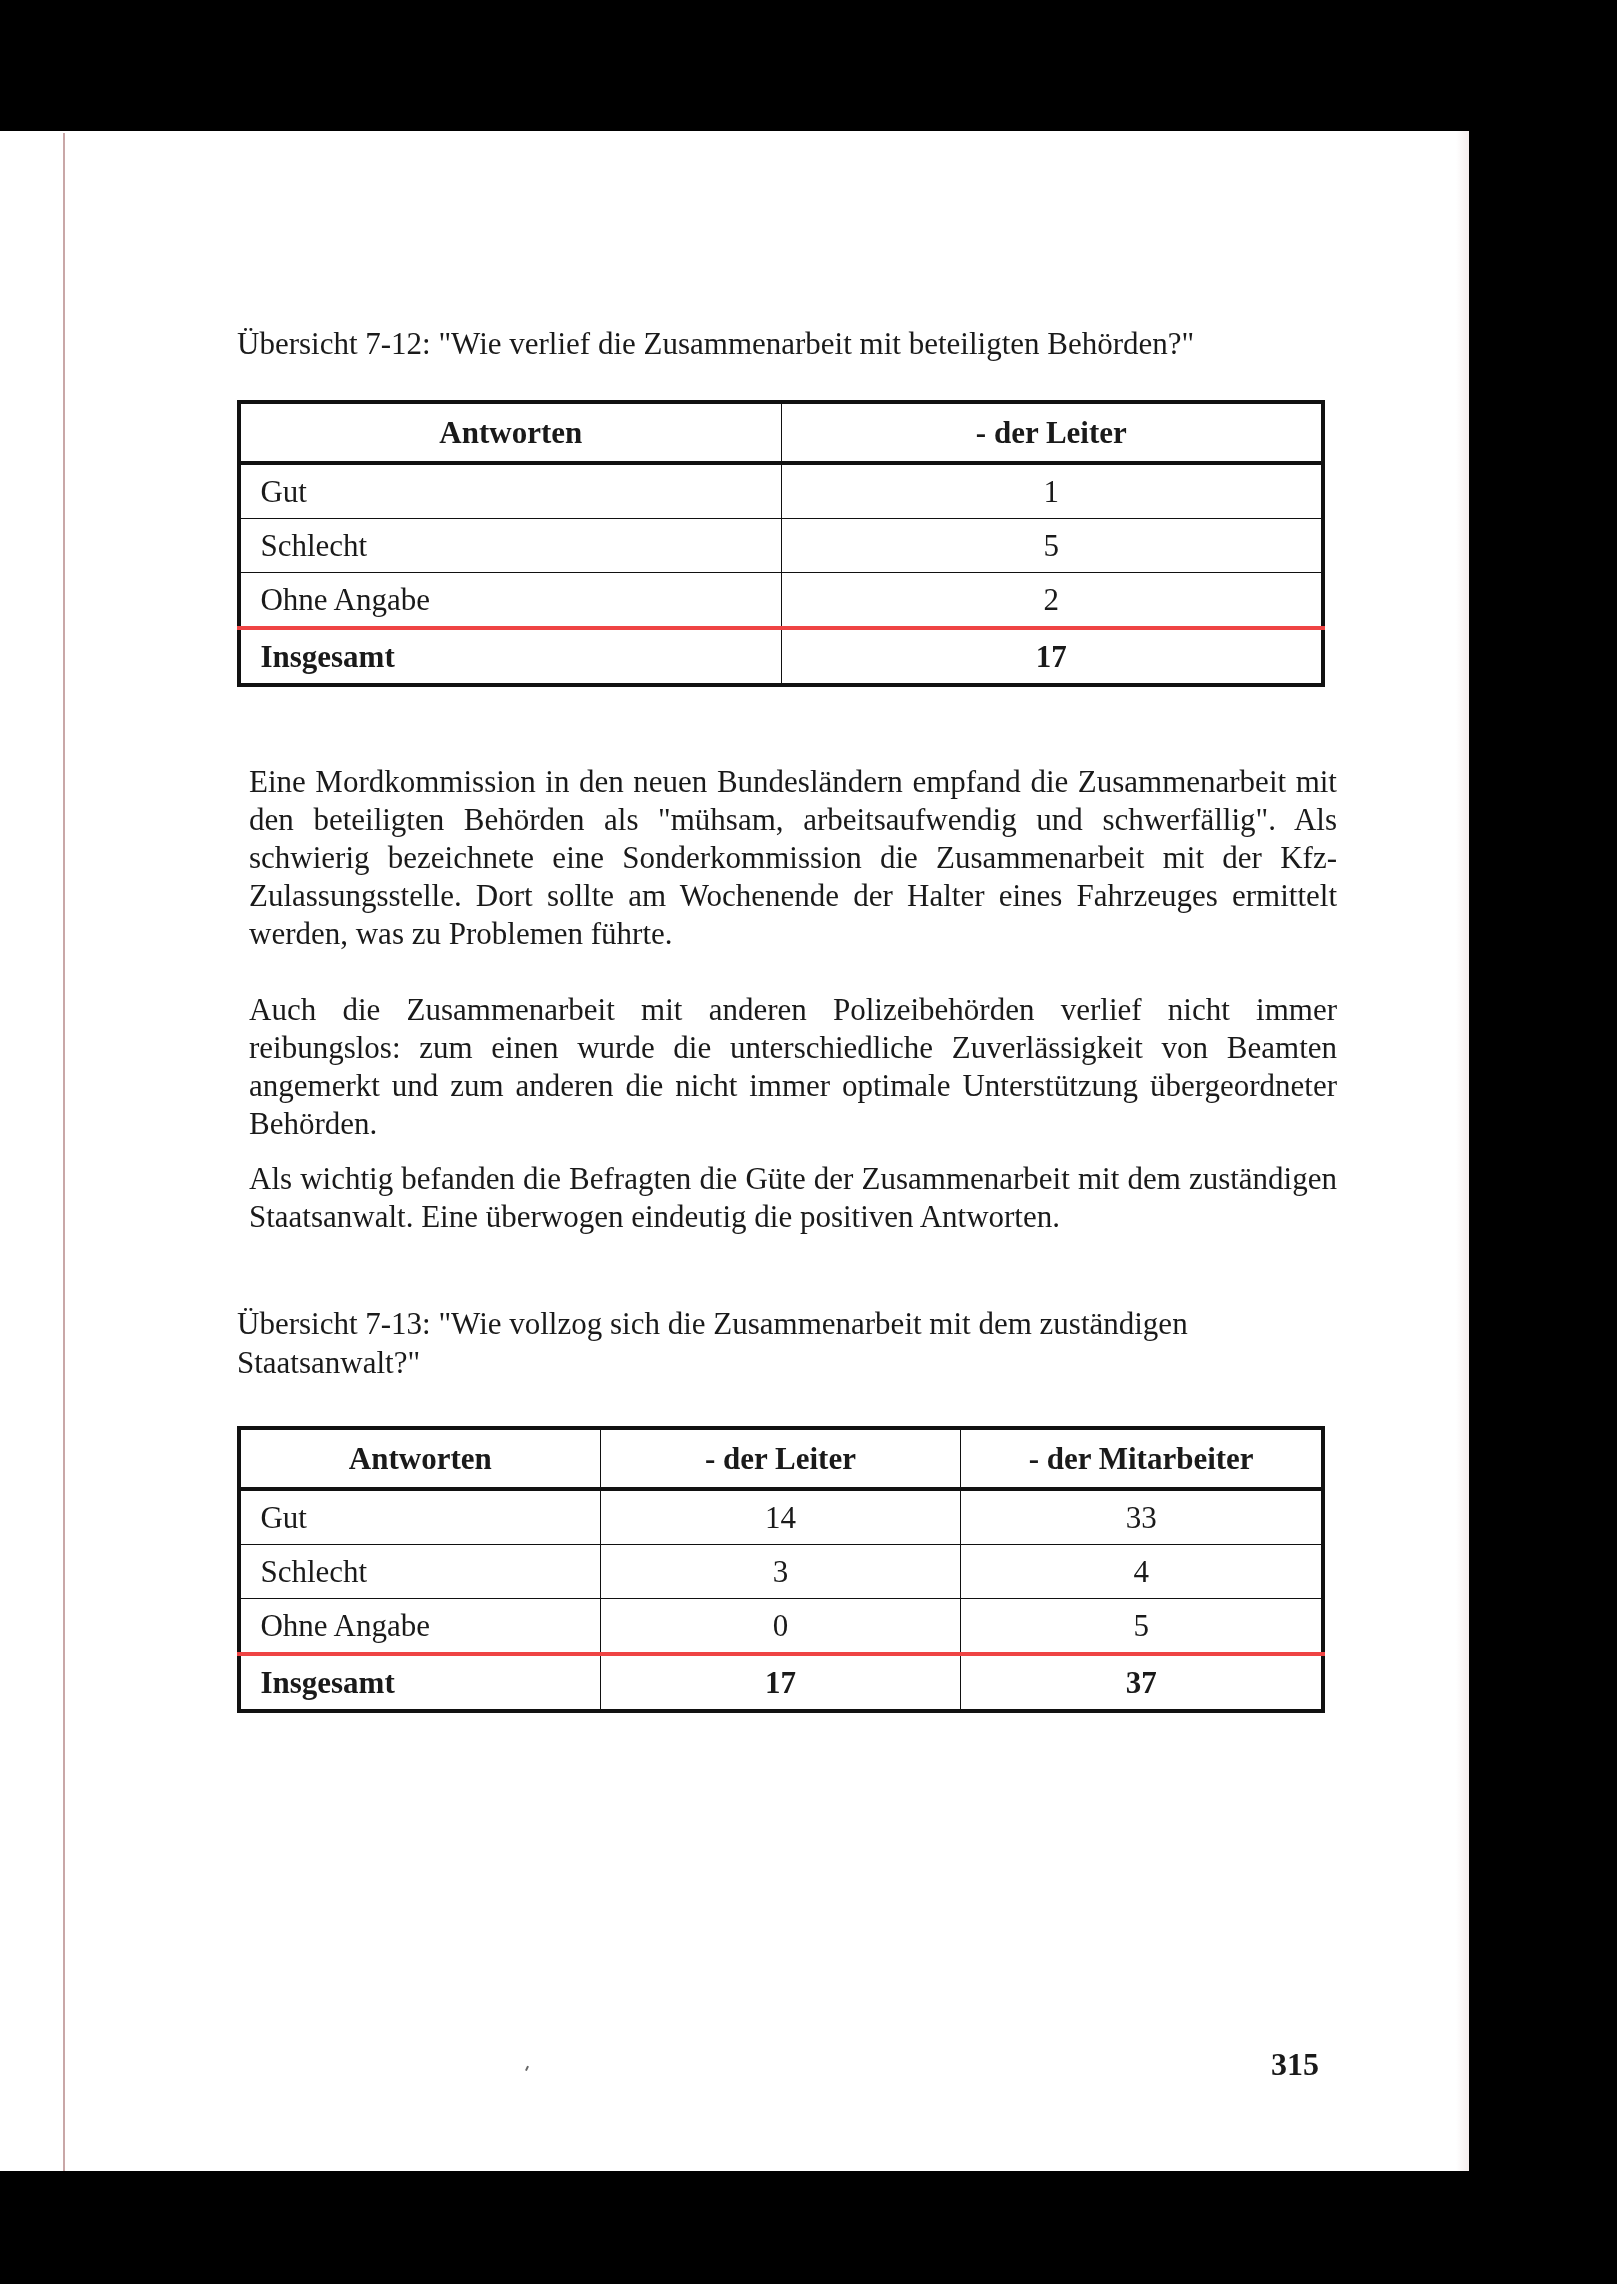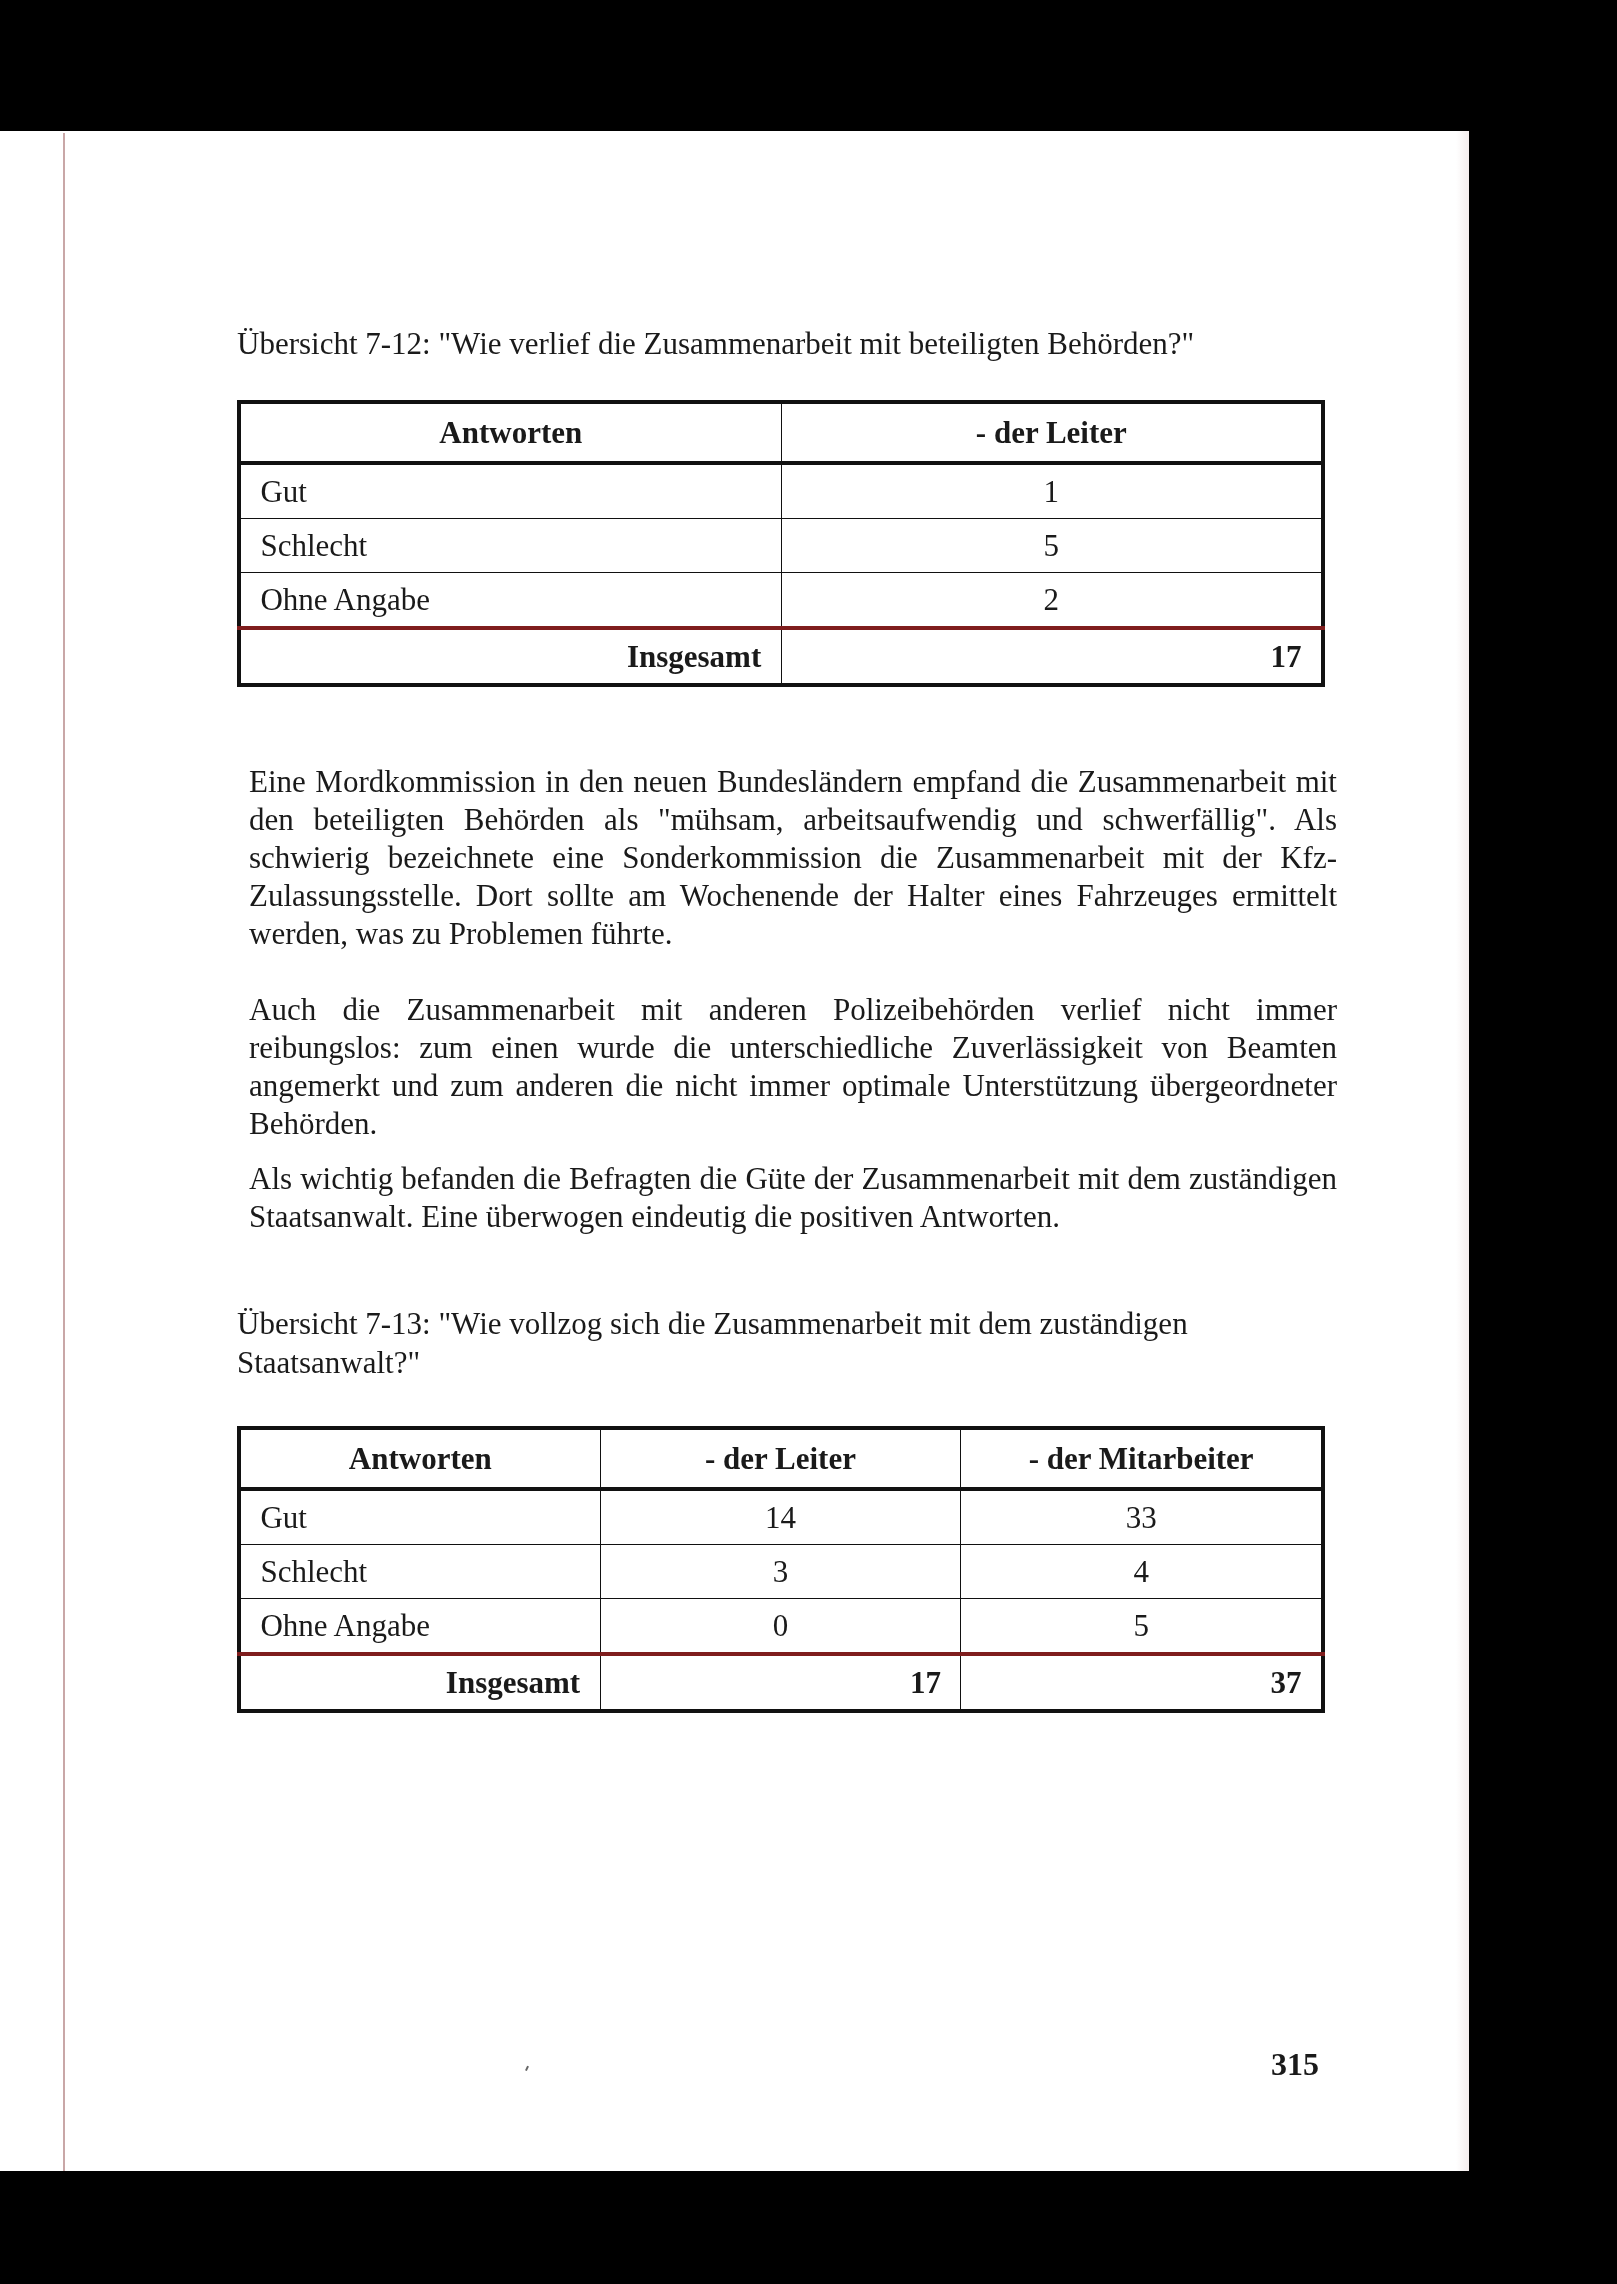--- a/index.html
+++ b/index.html
@@ -73,22 +73,21 @@
     table.data tr.head th {
       font-weight: bold;
       border-bottom: 4px solid #111;
       height: 57px;
     }
     table.data { border: 4px solid #111; }
     table.data td.num { text-align: center; }
     table.data td.lbl { text-align: left; }
     table.data tr.total td {
       font-weight: bold;
-      border-top: 4px solid #7f1d1d;
-      text-align: right;
+      border-top: 4px solid #ef4444;
     }
     .t1 col.c-a { width: 544px; }
     .t1 col.c-b { width: 544px; }
     .t2 col.c-a { width: 362px; }
     .t2 col.c-b { width: 362px; }
     .t2 col.c-c { width: 363px; }
 
     .para {
       position: absolute;
       left: 0;

